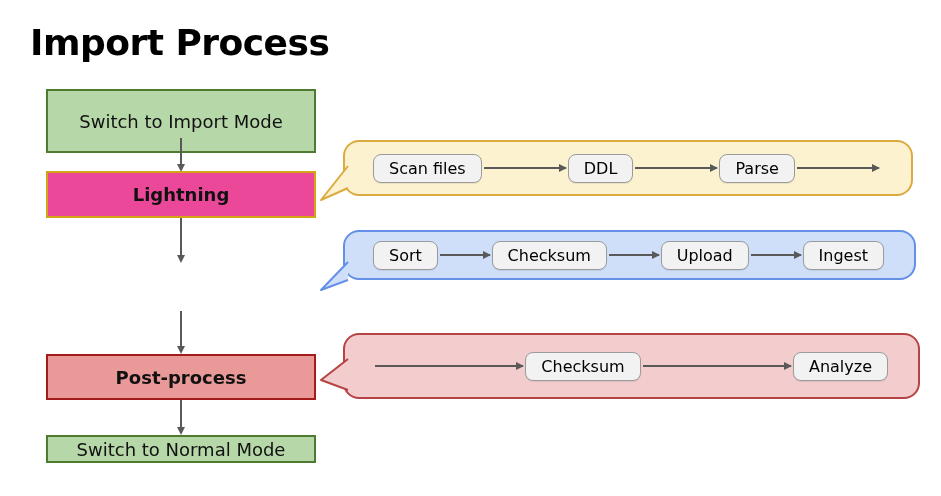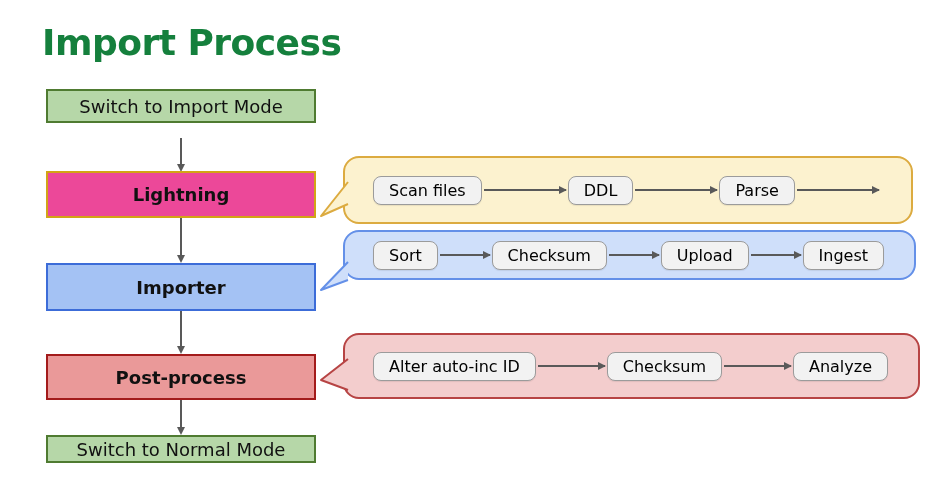--- a/index.html
+++ b/index.html
@@ -1,22 +1,22 @@
 <!DOCTYPE html>
 <html><head>
 <meta charset="utf-8">
 <style>
   html,body{margin:0;padding:0;background:#ffffff;}
   .canvas{
     position:relative;width:941px;height:496px;background:#ffffff;overflow:hidden;
     font-family:"DejaVu Sans","Liberation Sans",sans-serif;
   }
   .title{
-    position:absolute;left:42px;top:22px;margin:0;
-    font-size:36px;font-weight:700;letter-spacing:-0.5px;color:#15803d;
+    position:absolute;left:30px;top:22px;margin:0;
+    font-size:36px;font-weight:700;letter-spacing:-0.5px;color:#000000;
   }
   
   .flow-box{
     position:absolute;left:46px;width:270px;
     display:flex;align-items:center;justify-content:center;
     box-sizing:border-box;border:2px solid #000;
     font-size:18px;color:#111;
   }
   .flow-box.green{background:#b6d7a8;border-color:#4f7b31;}
   .flow-box.yellow{background:#ec4899;border-color:#d2a416;}
@@ -55,49 +55,46 @@
     border-left:8px solid #595959;
   }
 </style>
 </head>
 <body>
 
 <div class="canvas">
 
   <h1 class="title">Import Process</h1>
 
-  <div class="flow-box green" style="top:89px;height:34px;">
+  <div class="flow-box green" style="top:89px;height:64px;">
     <span>Switch to Import Mode</span>
   </div>
 
   <div class="vconn" style="top:138px;height:26px;"></div>
 
   <div class="flow-box yellow bold" style="top:171px;height:47px;">
     <span>Lightning</span>
   </div>
 
   <div class="vconn" style="top:218px;height:37px;"></div>
 
-  <div class="flow-box blue bold" style="top:263px;height:48px;">
-    <span>Importer</span>
-  </div>
 
   <div class="vconn" style="top:311px;height:35px;"></div>
 
   <div class="flow-box red bold" style="top:354px;height:46px;">
     <span>Post-process</span>
   </div>
 
   <div class="vconn" style="top:400px;height:27px;"></div>
 
   <div class="flow-box green" style="top:435px;height:28px;">
     <span>Switch to Normal Mode</span>
   </div>
 
-  <div class="bubble yellow" style="left:343px;top:156px;width:570px;height:68px;">
+  <div class="bubble yellow" style="left:343px;top:140px;width:570px;height:56px;">
     <svg class="tail" style="top:22px;" width="32" height="40" viewBox="0 0 32 40">
       <path d="M30 2 L3 36 L30 24" fill="#fcf2cf" stroke="#dcab40" stroke-width="2" stroke-linejoin="round"></path>
     </svg>
     <div class="bubble-row">
       <div class="chip">Scan files</div>
       <div class="harrow"></div>
       <div class="chip">DDL</div>
       <div class="harrow"></div>
       <div class="chip">Parse</div>
       <div class="harrow"></div>
@@ -117,21 +114,20 @@
       <div class="harrow"></div>
       <div class="chip">Ingest</div>
     </div>
   </div>
 
   <div class="bubble red" style="left:343px;top:333px;width:577px;height:66px;">
     <svg class="tail" style="top:22px;" width="32" height="36" viewBox="0 0 32 36">
       <path d="M30 2 L3 23 L30 33" fill="#f3cdcd" stroke="#b74444" stroke-width="2" stroke-linejoin="round"></path>
     </svg>
     <div class="bubble-row">
-      <div class="chip">Alter auto-inc ID</div>
       <div class="harrow"></div>
       <div class="chip">Checksum</div>
       <div class="harrow"></div>
       <div class="chip">Analyze</div>
     </div>
   </div>
 
 </div>
 
 </body></html>

